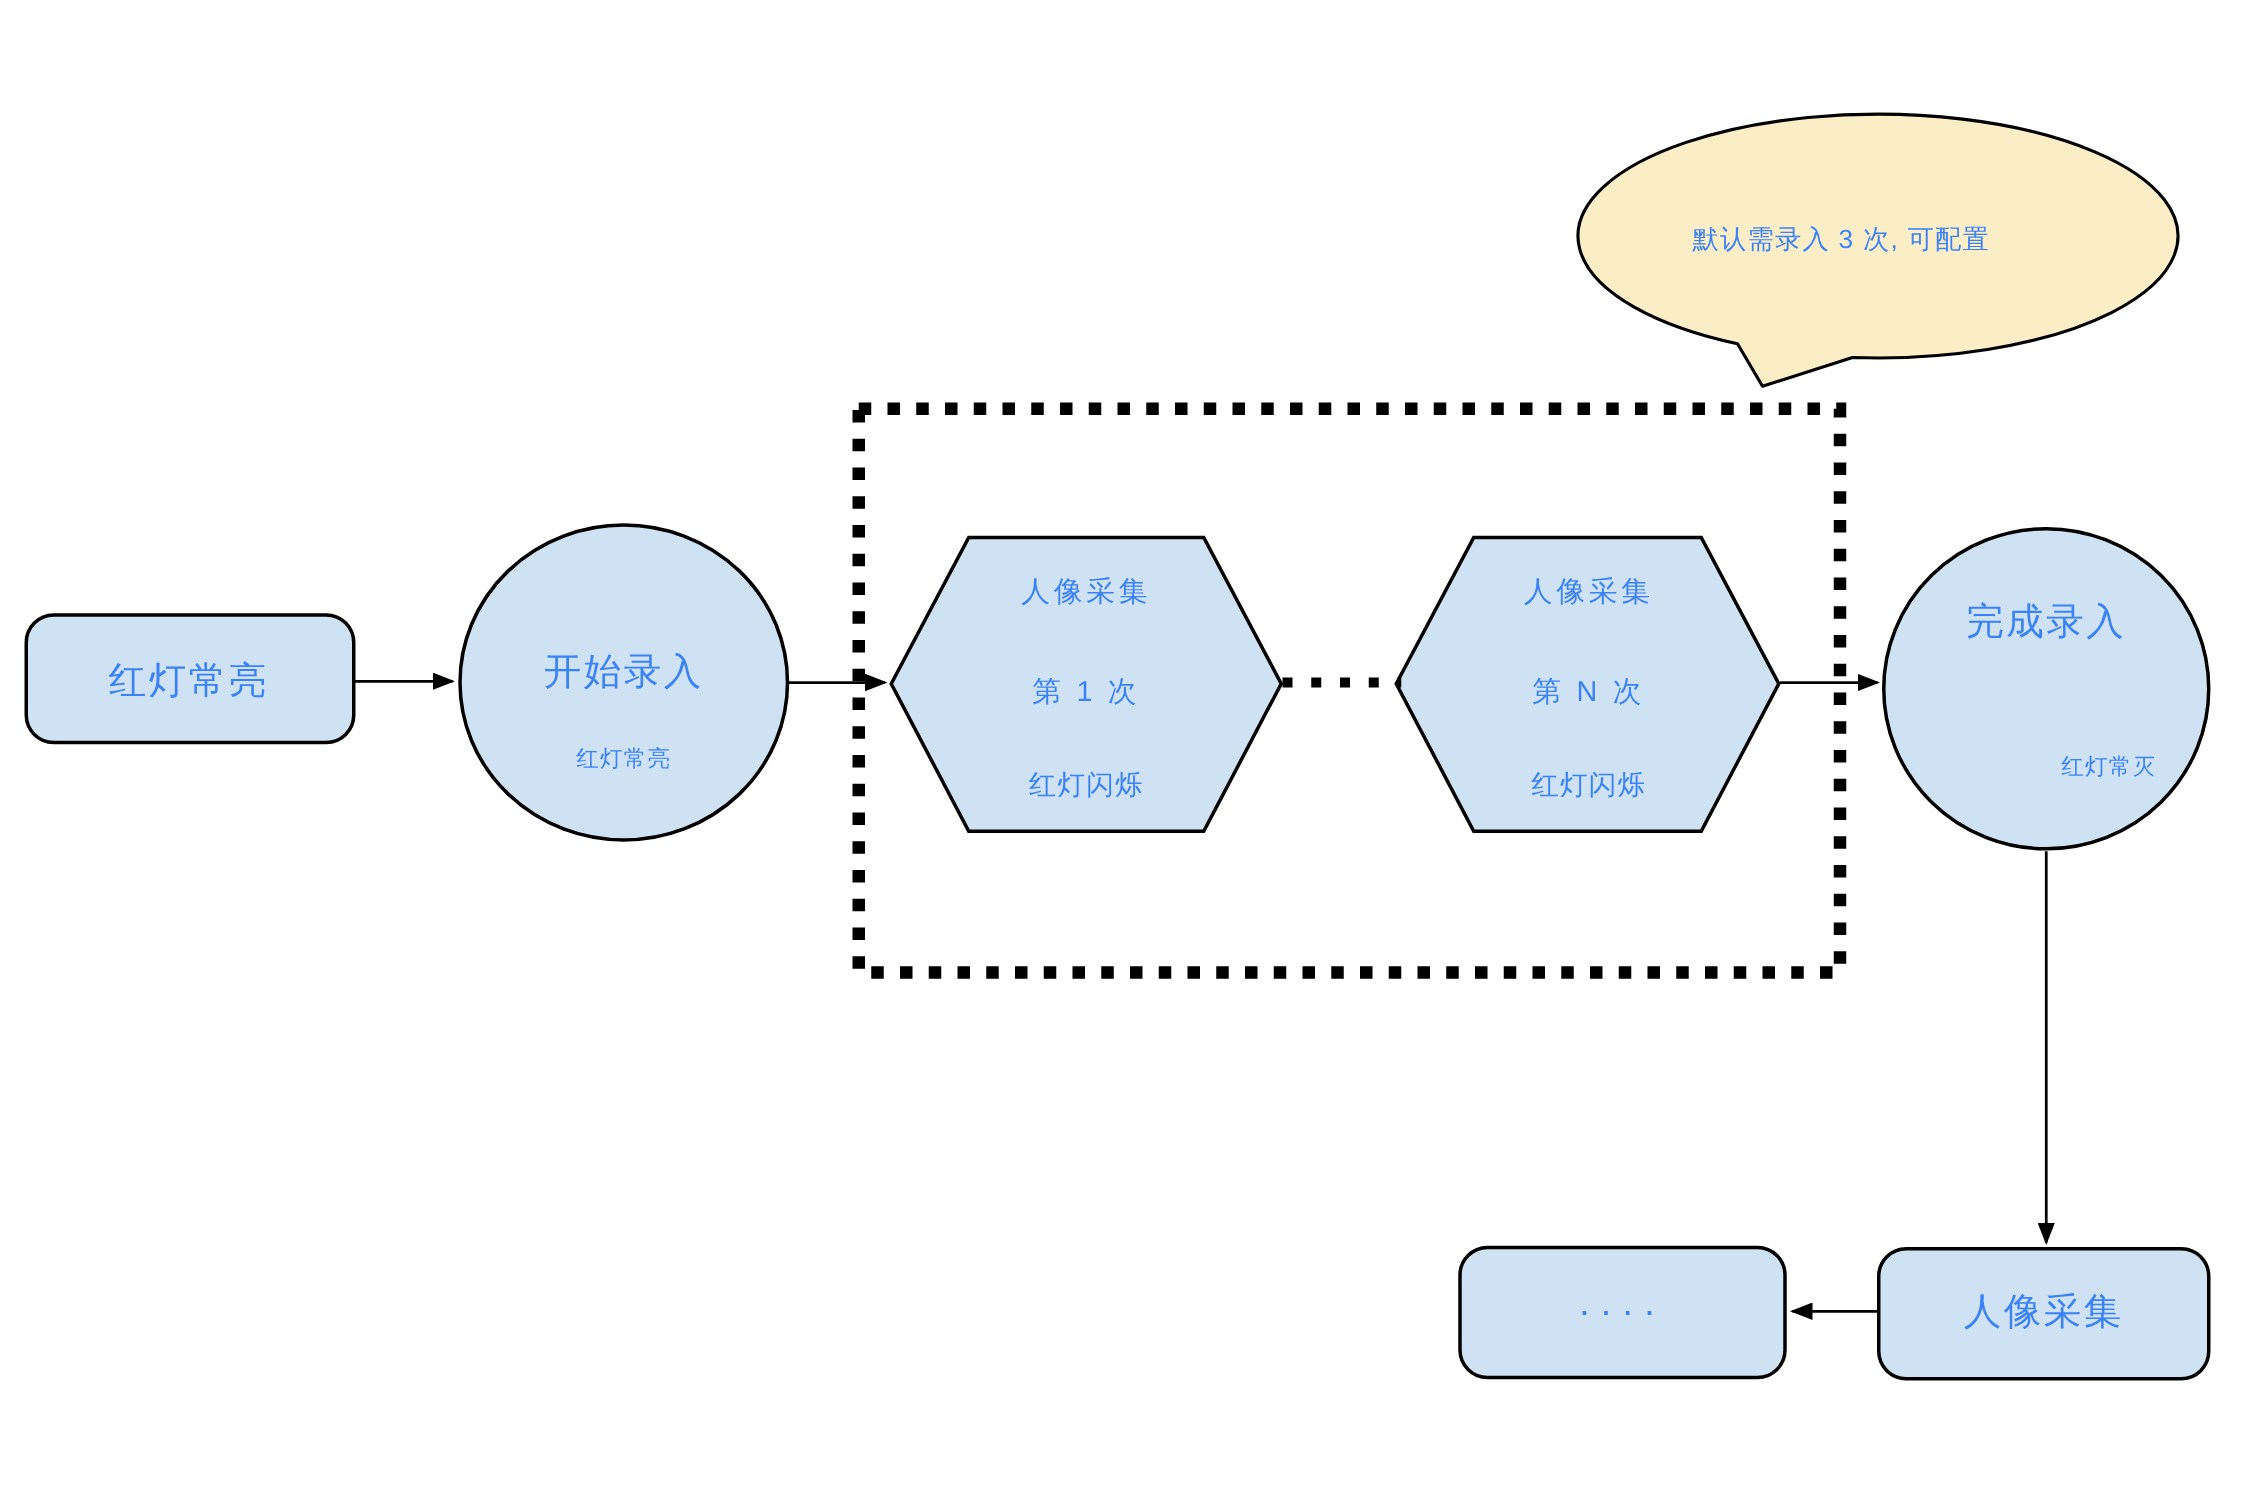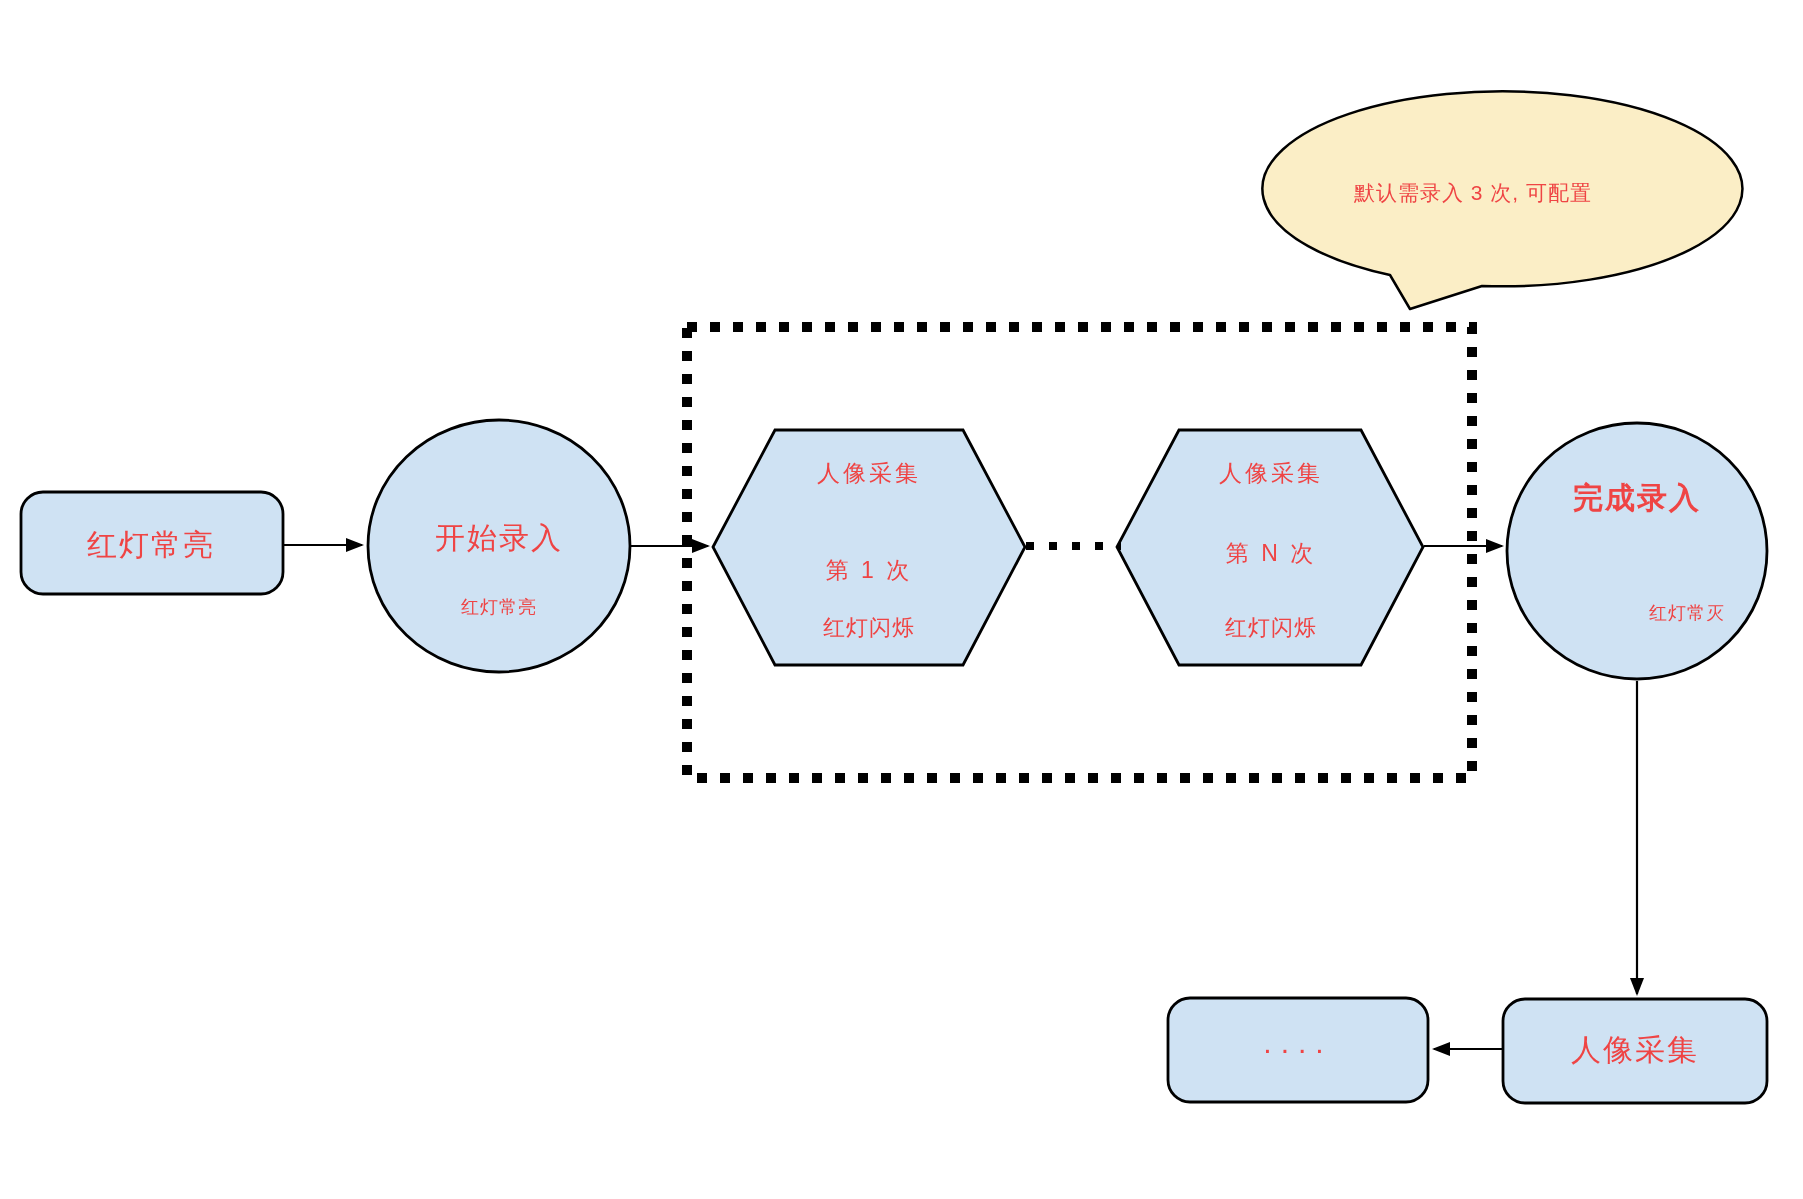--- a/index.html
+++ b/index.html
@@ -16,39 +16,39 @@
     overflow: hidden;
   }
   .layer {
     position: absolute;
     inset: 0;
   }
   .label {
     position: absolute;
     transform: translate(-50%, -50%);
     white-space: nowrap;
-    color: #ef4444;
+    color: #3b82f6;
     text-align: center;
     line-height: 1;
   }
   .lbl-main { font-size: 30px; letter-spacing: 2px; }
   .lbl-hex  { font-size: 23px; letter-spacing: 3px; }
   .lbl-sub  { font-size: 18px; letter-spacing: 1px; text-align: right; }
   .lbl-sub-sm { font-size: 22px; letter-spacing: 1px; }
 
   .pos-click        { left: 151px;  top: 545px; }
   .pos-start-title  { left: 499px;  top: 492px; margin-top: 46px; }
   .pos-start-sub    { left: 499px;  top: 607px; }
   .pos-hex1-title   { left: 869px;  top: 473px; }
-  .pos-hex1-count   { left: 869px;  top: 553px; margin-top: 17px; }
+  .pos-hex1-count   { left: 869px;  top: 553px; }
   .pos-hex1-sub     { left: 869px;  top: 628px; }
   .pos-hex2-title   { left: 1271px; top: 473px; }
   .pos-hex2-count   { left: 1271px; top: 553px; }
   .pos-hex2-sub     { left: 1271px; top: 628px; }
-  .pos-finish-title { left: 1637px; top: 498px; font-weight: bold; }
+  .pos-finish-title { left: 1637px; top: 498px; }
   .pos-finish-sub   { left: 1687px; top: 613px; }
   .pos-callout      { left: 1473px; top: 192px; font-size: 21px; letter-spacing: 1px; }
   .pos-ellipsis     { left: 1298px; top: 1043px; font-size: 30px; letter-spacing: 9px; }
   .pos-face         { left: 1635px; top: 1050px; }
 </style>
 </head>
 <body>
 
 <div class="canvas">
 

